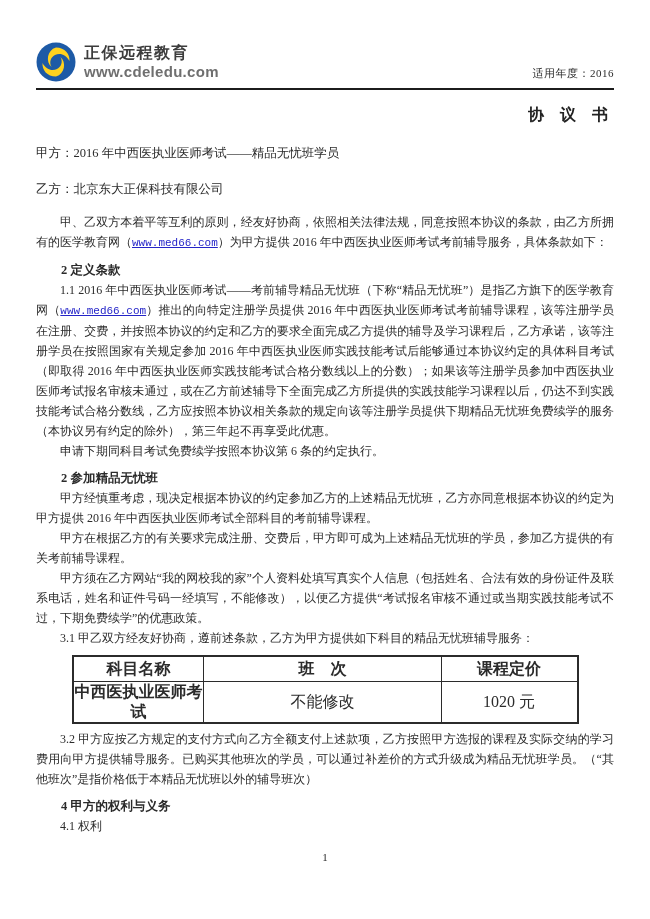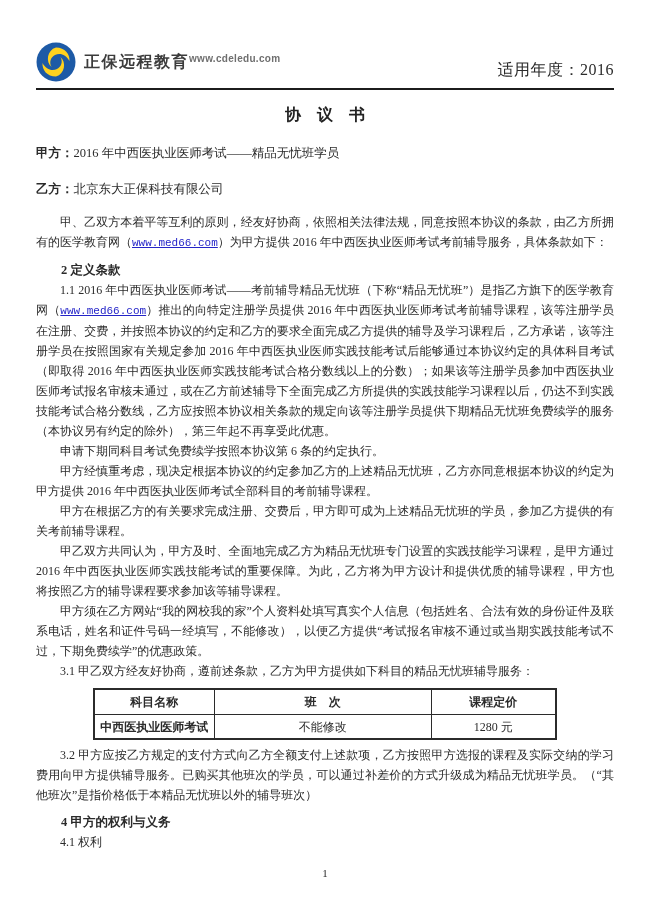--- a/index.html
+++ b/index.html
@@ -9,51 +9,51 @@
     position:relative;background:#ffffff;
     font-family:"Liberation Serif","DejaVu Serif",serif;color:#2b2b2b;
   }
   
   .doc-header{
     display:flex;justify-content:space-between;align-items:flex-end;
     padding-top:42px;padding-bottom:6px;border-bottom:2px solid #1c1c1c;
   }
   .brand{display:flex;align-items:center;gap:8px;}
   .logo-icon{width:40px;height:40px;flex:0 0 auto;}
-  .brand-text{display:flex;flex-direction:row;line-height:1.15;text-align:center;}
+  .brand-text{display:flex;flex-direction:column;line-height:1.15;}
   .brand-name{
     font-family:"Liberation Sans","DejaVu Sans",sans-serif;
     font-weight:bold;font-size:16px;color:#3c3c3c;letter-spacing:1.5px;
   }
   .brand-url{
     font-family:"Liberation Sans","DejaVu Sans",sans-serif;
-    font-weight:bold;font-size:10px;color:#6f6f6f;letter-spacing:.3px;
+    font-weight:bold;font-size:15px;color:#6f6f6f;letter-spacing:.3px;
   }
-  .year{font-size:16px;color:#2b2b2b;padding-bottom:1px;letter-spacing:.5px;}
+  .year{font-size:11px;color:#2b2b2b;padding-bottom:1px;letter-spacing:.5px;}
   
   .doc-title{
-    text-align:center;font-size:16px;font-weight:bold;color:#222;
+    text-align:right;font-size:16px;font-weight:bold;color:#222;
     margin-top:15px;letter-spacing:6px;text-indent:6px;
   }
   
   .party{margin-top:19px;font-size:12.5px;}
-  .party .lbl{font-weight:bold;}
+  .party .lbl{font-weight:normal;}
   
   .body-text{font-size:12px;line-height:20px;text-align:justify;}
   .para{margin:0;text-indent:2em;}
   .intro{margin-top:14px;}
   .sec-head{font-weight:bold;font-size:12.5px;text-indent:2em;margin:7px 0 0 0;}
   .link{
     color:#2424c8;text-decoration:underline;cursor:pointer;
     font-family:"Liberation Mono","DejaVu Sans Mono",monospace;font-size:11px;
   }
   
   table.fee{
-    width:464px;margin:7px auto 5px auto;border-collapse:collapse;
-    border:2px solid #2b2b2b;font-size:12px;table-layout:fixed;
+    width:507px;margin:7px auto 5px auto;border-collapse:collapse;
+    border:2px solid #2b2b2b;font-size:16px;table-layout:fixed;
   }
   .fee th,.fee td{border:1px solid #2b2b2b;text-align:center;padding:0;}
   .fee th{height:24px;font-weight:bold;}
   .fee td{height:23px;font-weight:normal;margin-top:40px;}
   .fee td.c1{font-weight:bold;}
   .col-subject{width:26%;} .col-class{width:47%;} .col-price{width:27%;}
   
   .page-num{text-align:center;font-size:11px;margin-top:15px;color:#2b2b2b;}
 </style>
 </head>
@@ -88,23 +88,23 @@
   </div>
 
   <div class="body-text">
 
     <p class="para intro"><span>甲、乙双方本着平等互利的原则，经友好协商，依照相关法律法规，同意按照本协议的条款，由乙方所拥有的医学教育网（</span><span class="link" role="link">www.med66.com</span><span>）为甲方提供 2016 年中西医执业医师考试考前辅导服务，具体条款如下：</span></p>
 
     <p class="sec-head">2 定义条款</p>
     <p class="para"><span>1.1 2016 年中西医执业医师考试——考前辅导精品无忧班（下称“精品无忧班”）是指乙方旗下的医学教育网（</span><span class="link" role="link">www.med66.com</span><span>）推出的向特定注册学员提供 2016 年中西医执业医师考试考前辅导课程，该等注册学员在注册、交费，并按照本协议的约定和乙方的要求全面完成乙方提供的辅导及学习课程后，乙方承诺，该等注册学员在按照国家有关规定参加 2016 年中西医执业医师实践技能考试后能够通过本协议约定的具体科目考试（即取得 2016 年中西医执业医师实践技能考试合格分数线以上的分数）；如果该等注册学员参加中西医执业医师考试报名审核未通过，或在乙方前述辅导下全面完成乙方所提供的实践技能学习课程以后，仍达不到实践技能考试合格分数线，乙方应按照本协议相关条款的规定向该等注册学员提供下期精品无忧班免费续学的服务（本协议另有约定的除外），第三年起不再享受此优惠。</span></p>
     <p class="para">申请下期同科目考试免费续学按照本协议第 6 条的约定执行。</p>
 
+    <p class="sec-head">2 参加精品无忧班</p>
     <p class="para">甲方经慎重考虑，现决定根据本协议的约定参加乙方的上述精品无忧班，乙方亦同意根据本协议的约定为甲方提供 2016 年中西医执业医师考试全部科目的考前辅导课程。</p>
     <p class="para">甲方在根据乙方的有关要求完成注册、交费后，甲方即可成为上述精品无忧班的学员，参加乙方提供的有关考前辅导课程。</p>
-    <p class="para">甲乙双方共同认为，甲方及时、全面地完成乙方为精品无忧班专门设置的实践技能学习课程，是甲方通过 2016 年中西医执业医师实践技能考试的重要保障。为此，乙方将为甲方设计和提供优质的辅导课程，甲方也将按照乙方的辅导课程要求参加该等辅导课程。</p>
     <p class="para">甲方须在乙方网站“我的网校我的家”个人资料处填写真实个人信息（包括姓名、合法有效的身份证件及联系电话，姓名和证件号码一经填写，不能修改），以便乙方提供“考试报名审核不通过或当期实践技能考试不过，下期免费续学”的优惠政策。</p>
 
     <p class="para">3.1 甲乙双方经友好协商，遵前述条款，乙方为甲方提供如下科目的精品无忧班辅导服务：</p>
 
     <table class="fee">
       <colgroup>
           <col class="col-subject">
           <col class="col-class">
           <col class="col-price">
         </colgroup>
@@ -112,21 +112,21 @@
         <tr>
           <th>科目名称</th>
           <th>班　次</th>
           <th>课程定价</th>
         </tr>
       </thead>
       <tbody>
         <tr>
           <td class="c1">中西医执业医师考试</td>
           <td>不能修改</td>
-          <td>1280 元</td>
+          <td>1020 元</td>
         </tr>
       </tbody>
     </table>
 
     <p class="para">3.2 甲方应按乙方规定的支付方式向乙方全额支付上述款项，乙方按照甲方选报的课程及实际交纳的学习费用向甲方提供辅导服务。已购买其他班次的学员，可以通过补差价的方式升级成为精品无忧班学员。（“其他班次”是指价格低于本精品无忧班以外的辅导班次）</p>
 
     <p class="sec-head">4 甲方的权利与义务</p>
     <p class="para">4.1 权利</p>
 
   </div>

